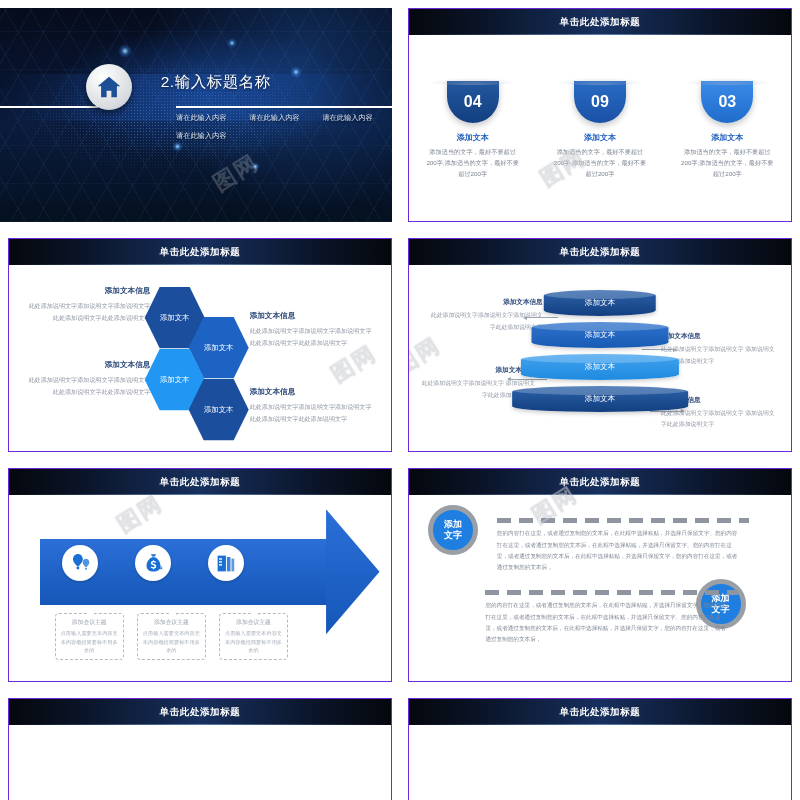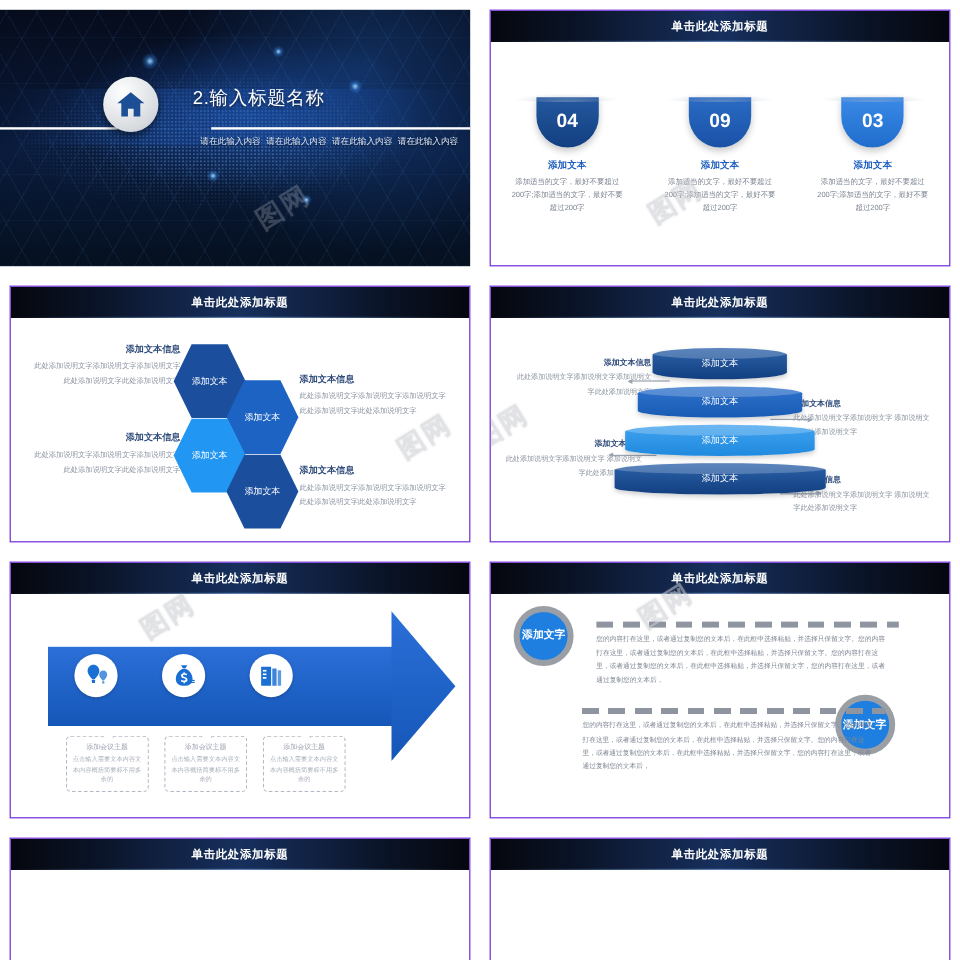--- a/index.html
+++ b/index.html
@@ -50,21 +50,21 @@
   .cover .rule.r2 { left:45%; width:55%; top:46%; }
   .homewrap { position:absolute; left:22%; top:26%; width:46px; height:46px;
     border-radius:50%;
     background:radial-gradient(circle at 35% 28%,#ffffff,#d7dade 70%,#b9bdc4 100%);
     box-shadow:0 3px 7px rgba(0,0,0,.55); display:flex; align-items:center; justify-content:center; }
   .homewrap svg { width:26px; height:26px; }
   .covertitle { position:absolute; left:41%; top:30%; color:#fff;
     font-size:15.5px; font-weight:normal; letter-spacing:.5px;
     text-shadow:0 1px 3px rgba(0,0,0,.6); }
   .covergrid { position:absolute; left:42%; top:49%; width:56%;
-    display:grid; grid-template-columns:1fr 1fr 1fr 1fr; row-gap:8px; }
+    display:grid; grid-template-columns:1fr 1fr 1fr; row-gap:8px; }
   .covergrid div { color:#dfe9f7; font-size:7.2px; text-align:center;
     text-shadow:0 1px 2px rgba(0,0,0,.7); }
 
   
   .numrow { position:absolute; left:0; top:34%; width:100%;
     display:flex; justify-content:space-around; align-items:flex-start; }
   .numcol { width:29%; text-align:center; position:relative; }
   .halfcircle { width:52px; height:42px; margin:0 auto;
     border-radius:0 0 26px 26px; display:flex; align-items:center;
     justify-content:center; color:#fff; font-size:16px; font-weight:bold;
@@ -138,21 +138,21 @@
     margin-left:-4px; width:8px; height:5px; background:#fff;
     border-left:1px dashed #b4bac4; border-right:1px dashed #b4bac4;
     clip-path:polygon(50% 0,100% 100%,0 100%); }
   .co1 { left:12%; } .co2 { left:33.5%; } .co3 { left:55%; }
   .callout .ch { font-size:5.8px; color:#98a0ac; margin-bottom:2px; }
   .callout .cb { font-size:5.2px; color:#a8afba; line-height:1.65; }
 
   
   .ring { position:absolute; width:50px; height:50px; border-radius:50%;
     background:#1f7fe0; border:5px solid #9a9fa6;
-    display:flex; flex-direction:row; align-items:center; justify-content:center;
+    display:flex; flex-direction:column; align-items:center; justify-content:center;
     color:#fff; font-size:9px; font-weight:bold; line-height:1.25; }
   .rg1 { left:5%; top:17%; }
   .rg2 { left:75%; top:52%; }
   .dashline { position:absolute; height:5px;
     background:repeating-linear-gradient(90deg,#8e95a1 0 14px, rgba(0,0,0,0) 14px 22px); }
   .dl1 { left:23%; top:23%; width:66%; }
   .dl2 { left:20%; top:57%; width:66%; }
   .para { position:absolute; font-size:5.6px; color:#7f8794; line-height:2.0; }
   .pa1 { left:23%; top:28%; width:63%; }
   .pa2 { left:20%; top:62%; width:63%; }

